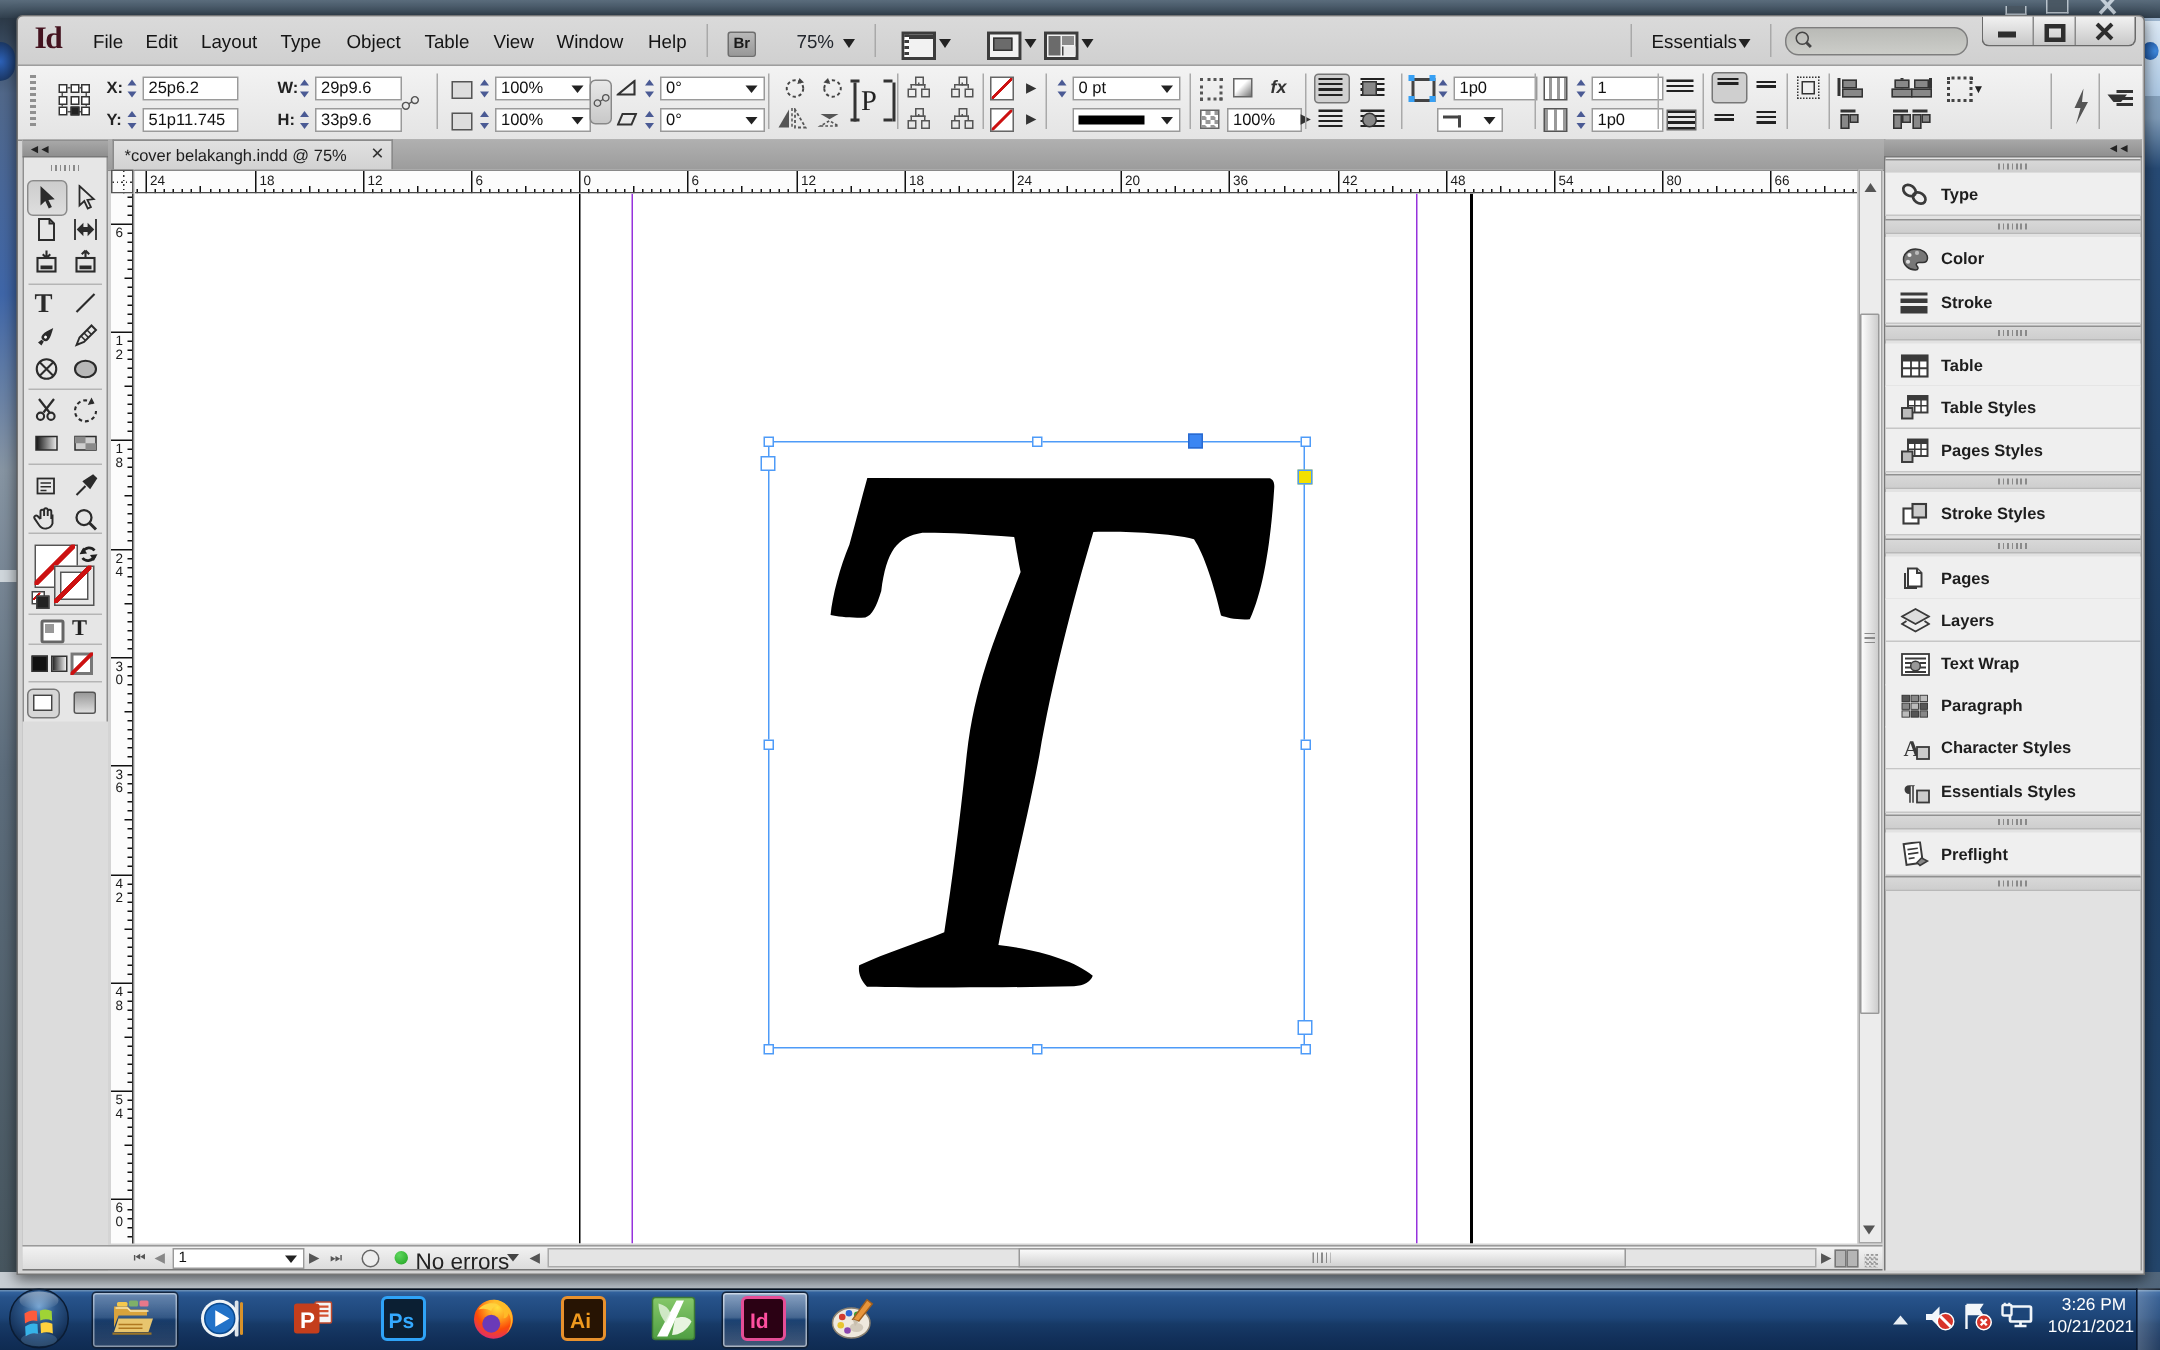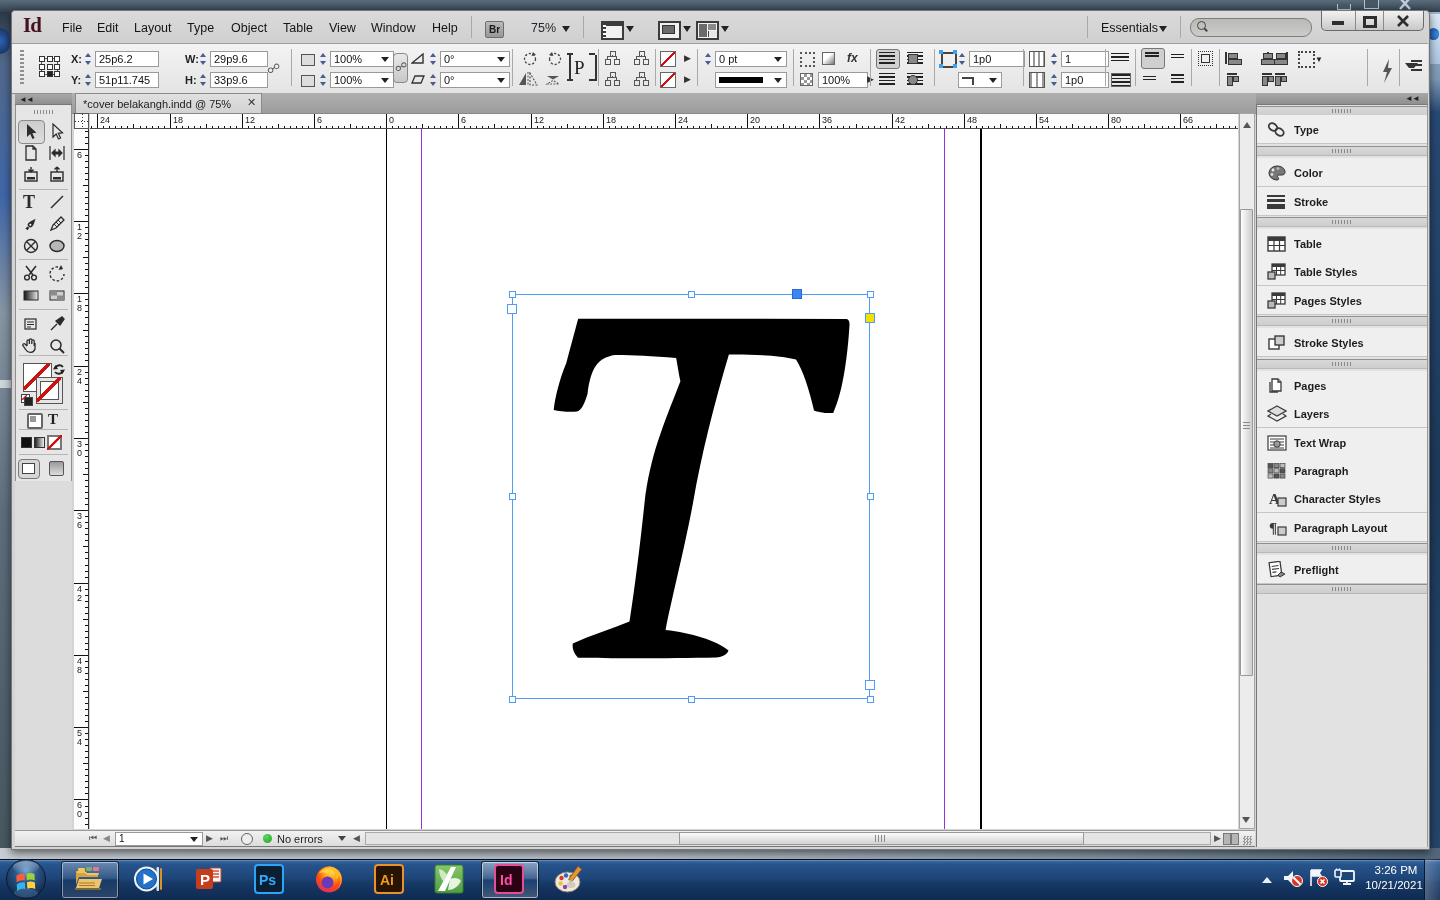--- a/index.html
+++ b/index.html
@@ -818,21 +818,21 @@
 <div class="abs" style="left:1228px;top:198px;width:13px;height:467px;background:linear-gradient(90deg,#fdfdfd,#cdcdcd);border:1px solid #999;border-radius:1px;box-sizing:border-box;"></div>
 <div class="abs" style="left:1231px;top:411px;width:7px;height:8px;background:repeating-linear-gradient(180deg,#8a8a8a 0 1px,transparent 1px 3px);"></div>
 <div class="abs" style="left:3px;top:819px;width:1240px;height:17px;background:linear-gradient(180deg,#f2f2f2,#dcdcdc);border-top:1px solid #9a9a9a;border-bottom:1px solid #777;box-sizing:border-box;"></div>
 <div class="ico" style="left:77px;top:822px;font-size:9px;color:#555;">⏮</div>
 <div class="ico" style="left:91px;top:822px;font-size:9px;color:#888;">◀</div>
 <div class="fld drop" style="left:103px;top:821px;width:80px;height:12px;font-size:10px;line-height:12px;">1</div>
 <div class="ico" style="left:194px;top:822px;font-size:9px;color:#555;">▶</div>
 <div class="ico" style="left:208px;top:822px;font-size:9px;color:#555;">⏭</div>
 <div class="abs" style="left:229px;top:822px;width:10px;height:10px;border:1.5px solid #666;border-radius:50%;background:#eee;"></div>
 <div class="abs" style="left:251px;top:823px;width:9px;height:9px;border-radius:50%;background:radial-gradient(circle at 35% 30%,#5fd75f,#1ea11e);"></div>
-<div class="abs" style="left:265px;top:822px;font-size:11px;color:#222;">No errors</div>
+<div class="abs" style="left:265px;top:822px;font-size:15px;color:#222;">No errors</div>
 <div class="abs" style="left:326px;top:825px;border-left:4px solid transparent;border-right:4px solid transparent;border-top:5px solid #444;"></div>
 <div class="ico" style="left:341px;top:822px;font-size:9px;color:#555;">◀</div>
 <div class="abs" style="left:353px;top:821px;width:846px;height:13px;background:#e4e4e4;border:1px solid #aaa;box-sizing:border-box;"></div>
 <div class="abs" style="left:667px;top:821px;width:405px;height:13px;background:linear-gradient(180deg,#fafafa,#d2d2d2);border:1px solid #999;box-sizing:border-box;"></div>
 <div class="abs" style="left:863px;top:824px;width:12px;height:7px;background:repeating-linear-gradient(90deg,#8a8a8a 0 1px,transparent 1px 3px);"></div>
 <div class="ico" style="left:1202px;top:822px;font-size:9px;color:#555;">▶</div>
 <div class="abs" style="left:1211px;top:822px;width:6px;height:10px;background:#b5b5b5;border:1px solid #777;"></div>
 <div class="abs" style="left:1219px;top:822px;width:6px;height:10px;background:#b5b5b5;border:1px solid #777;"></div>
 <div class="abs" style="left:1231px;top:825px;width:9px;height:9px;background:repeating-conic-gradient(#999 0 25%,transparent 0 50%) 0 0/3px 3px;"></div>
 <div class="abs" style="left:1244px;top:82px;width:172px;height:754px;background:#e2e2e2;border-left:1px solid #777;border-right:1px solid #999;box-sizing:border-box;"></div>
@@ -933,21 +933,21 @@
 <svg class="abs" style="left:1255px;top:479px" width="20" height="18" viewBox="0 0 20 18">
       <text x="2" y="14" font-size="15" font-weight="bold" font-family="Liberation Serif" fill="#3a3a3a">A</text>
       <rect x="11" y="8" width="8" height="8" fill="#ccc" stroke="#3a3a3a" stroke-width="1.2"></rect>
     </svg>
 <div class="titem" style="left:1282px;top:482px;">Character Styles</div>
 <div class="abs" style="left:1245px;top:502px;width:170px;height:29px;background:#efefef;border-bottom:1px solid #c6c6c6;box-sizing:border-box;"></div>
 <svg class="abs" style="left:1255px;top:508px" width="20" height="18" viewBox="0 0 20 18">
       <text x="2" y="14" font-size="15" font-weight="bold" font-family="Liberation Serif" fill="#3a3a3a">¶</text>
       <rect x="11" y="8" width="8" height="8" fill="#ccc" stroke="#3a3a3a" stroke-width="1.2"></rect>
     </svg>
-<div class="titem" style="left:1282px;top:511px;">Paragraph Layout</div>
+<div class="titem" style="left:1282px;top:511px;">Essentials Styles</div>
 <div class="abs" style="left:1245px;top:532px;width:170px;height:10px;background:linear-gradient(180deg,#d8d8d8,#cecece);border-top:1px solid #909090;border-bottom:1px solid #b8b8b8;box-sizing:border-box;"></div>
 <div class="abs" style="left:1320px;top:535px;width:20px;height:4px;background:repeating-linear-gradient(90deg,#8a8a8a 0 1px,transparent 1px 3px);"></div>
 <div class="abs" style="left:1245px;top:544px;width:170px;height:29px;background:#efefef;border-bottom:1px solid #c6c6c6;box-sizing:border-box;"></div>
 <svg class="abs" style="left:1255px;top:550px" width="20" height="18" viewBox="0 0 20 18">
       <rect x="3" y="1" width="11" height="14" fill="#fff" stroke="#3a3a3a" stroke-width="1.3" transform="rotate(-8 8 8)"></rect>
       <path d="M5 5 h7 M5 8 h7 M5 11 h4" stroke="#3a3a3a" stroke-width="1.1" transform="rotate(-8 8 8)"></path>
       <path d="M11 14 l3 -3 l4 2 l-5 3 z" fill="#888" stroke="#3a3a3a"></path>
     </svg>
 <div class="titem" style="left:1282px;top:553px;">Preflight</div>
 <div class="abs" style="left:1245px;top:573px;width:170px;height:10px;background:linear-gradient(180deg,#d8d8d8,#cecece);border-top:1px solid #909090;border-bottom:1px solid #b8b8b8;box-sizing:border-box;"></div>

